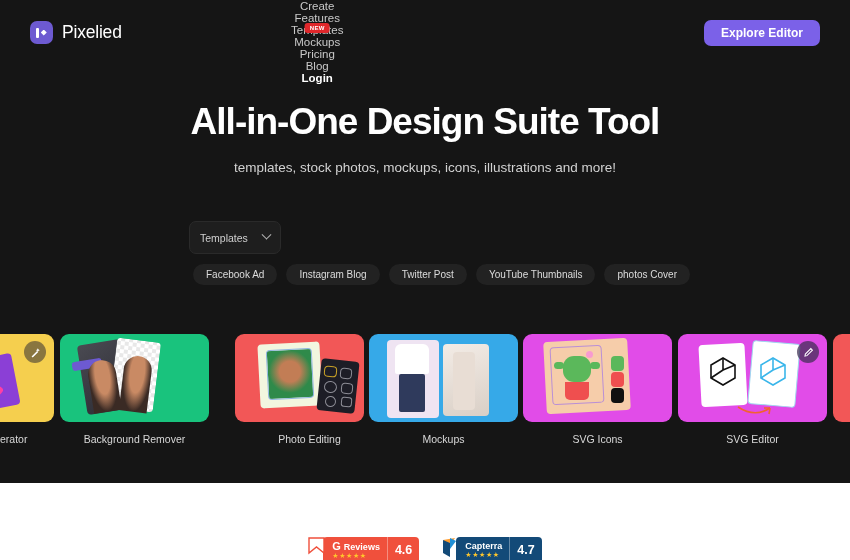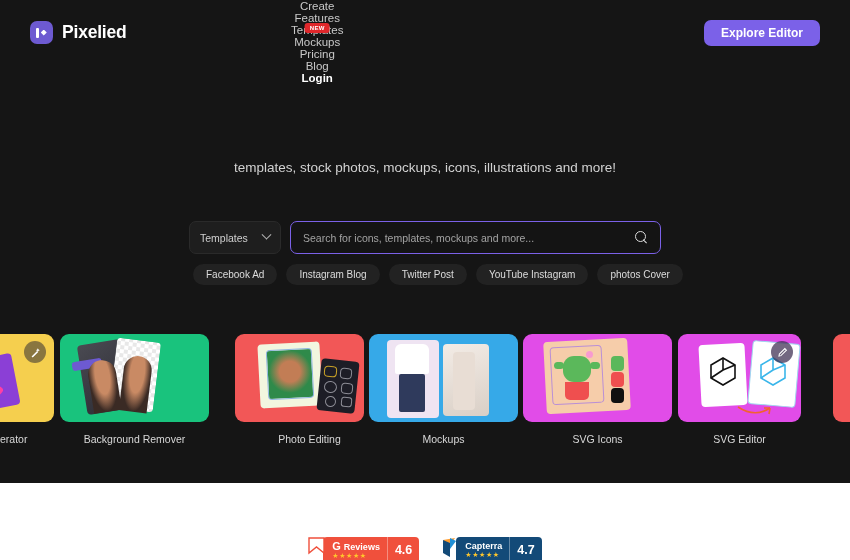--- a/index.html
+++ b/index.html
@@ -30,21 +30,21 @@
     background:#6d5ad1;
     display:flex; align-items:center; justify-content:center;
     gap:2px;
   }
   .logo-bar { width:2.5px; height:10px; background:#ffffff; border-radius:1px; }
   .logo-dia {
     width:6px; height:6px; background:#ffffff;
     clip-path:polygon(50% 0%, 100% 50%, 50% 100%, 0% 50%);
   }
   .logo-text {
-    color:#ffffff; font-size:17.5px; font-weight:bold; letter-spacing:-0.2px;
+    color:#ffffff; font-size:17.5px; font-weight:normal; letter-spacing:-0.2px;
   }
 
   .nav-links {
     position:absolute; left:275px; top:0; height:66px;
     display:flex; align-items:center; gap:0px;flex-direction:column;
   }
   .nav-item {
     position:relative; color:#c9c9c9; font-size:11.5px;
     padding:0 16px; white-space:nowrap; cursor:pointer;
   }
@@ -211,40 +211,37 @@
           <span>Blog</span>
         </div>
         <div class="nav-item strong">
           <span>Login</span>
         </div>
       </div>
 
       <button class="cta-btn">Explore Editor</button>
     </div>
 
+    <div class="hero-title">All-in-One Design Suite Tool</div>
     <div class="hero-sub">
       <div>templates, stock photos, mockups, icons, illustrations and more!</div>
     </div>
 
     <div class="search-row">
       <div class="dropdown">
         <span class="dropdown-label">Templates</span>
         <span class="chev"></span>
       </div>
-      <div class="searchbox">
-        <input class="search-input" type="text" placeholder="Search for icons, templates, mockups and more..." style="">
-        <span class="mag"></span>
-      </div>
     </div>
 
     <div class="chips">
       <div class="chip">Facebook Ad</div>
       <div class="chip">Instagram Blog</div>
       <div class="chip">Twitter Post</div>
-      <div class="chip">YouTube Instagram</div>
+      <div class="chip">YouTube Thumbnails</div>
       <div class="chip">photos Cover</div>
     </div>
 
     <div class="carousel">
 
       <div class="card-slot" style="left:-44px;width:98px;">
         <div class="card" style="background:#f5cf4e;">
           <div class="ph" style="left:22px;top:22px;width:38px;height:52px;background:#8b3fd6;transform:rotate(-11deg);"></div>
 
           <div class="ph" style="left:26px;top:48px;width:22px;height:8px;background:#ff3fa4;transform:rotate(38deg);border-radius:3px;"></div>
@@ -304,21 +301,21 @@
           <div class="ph" style="left:67px;top:28px;width:10px;height:7px;background:#5bb85b;border-radius:4px;"></div>
           <div class="ph" style="left:63px;top:17px;width:7px;height:7px;background:#f79bd0;border-radius:50%;"></div>
           <div class="ph" style="left:42px;top:48px;width:24px;height:18px;background:#ef4f4f;border-radius:0 0 5px 5px;"></div>
           <div class="ph" style="left:88px;top:22px;width:13px;height:15px;background:#5bb85b;"></div>
           <div class="ph" style="left:88px;top:38px;width:13px;height:15px;background:#ef4f4f;"></div>
           <div class="ph" style="left:88px;top:54px;width:13px;height:15px;background:#101010;"></div>
         </div>
         <div class="card-label">SVG Icons</div>
       </div>
 
-      <div class="card-slot" style="left:678px;width:123px;">
+      <div class="card-slot" style="left:678px;width:149px;">
         <div class="card" style="background:#e14ce8;">
           <div class="ph" style="left:22px;top:10px;width:46px;height:62px;background:#ffffff;transform:rotate(-3deg);"></div>
           <svg style="position:absolute;left:30px;top:22px;" width="30" height="30" viewBox="0 0 30 30">
             <path d="M15 2 L27 9 L27 22 L15 29 L3 22 L3 9 Z" fill="none" stroke="#111111" stroke-width="1.6"></path>
             <path d="M15 2 L15 14 M15 14 L27 9 M15 14 L3 22" fill="none" stroke="#111111" stroke-width="1.6"></path>
           </svg>
           <div class="ph" style="left:72px;top:8px;width:48px;height:64px;background:#ffffff;transform:rotate(5deg);border:1px solid #9fd8ef;"></div>
           <svg style="position:absolute;left:80px;top:22px;" width="30" height="30" viewBox="0 0 30 30">
             <path d="M15 2 L27 9 L27 22 L15 29 L3 22 L3 9 Z" fill="none" stroke="#3ab6ea" stroke-width="1.6"></path>
             <path d="M15 2 L15 14 M15 14 L27 9 M15 14 L3 22" fill="none" stroke="#3ab6ea" stroke-width="1.6"></path>

